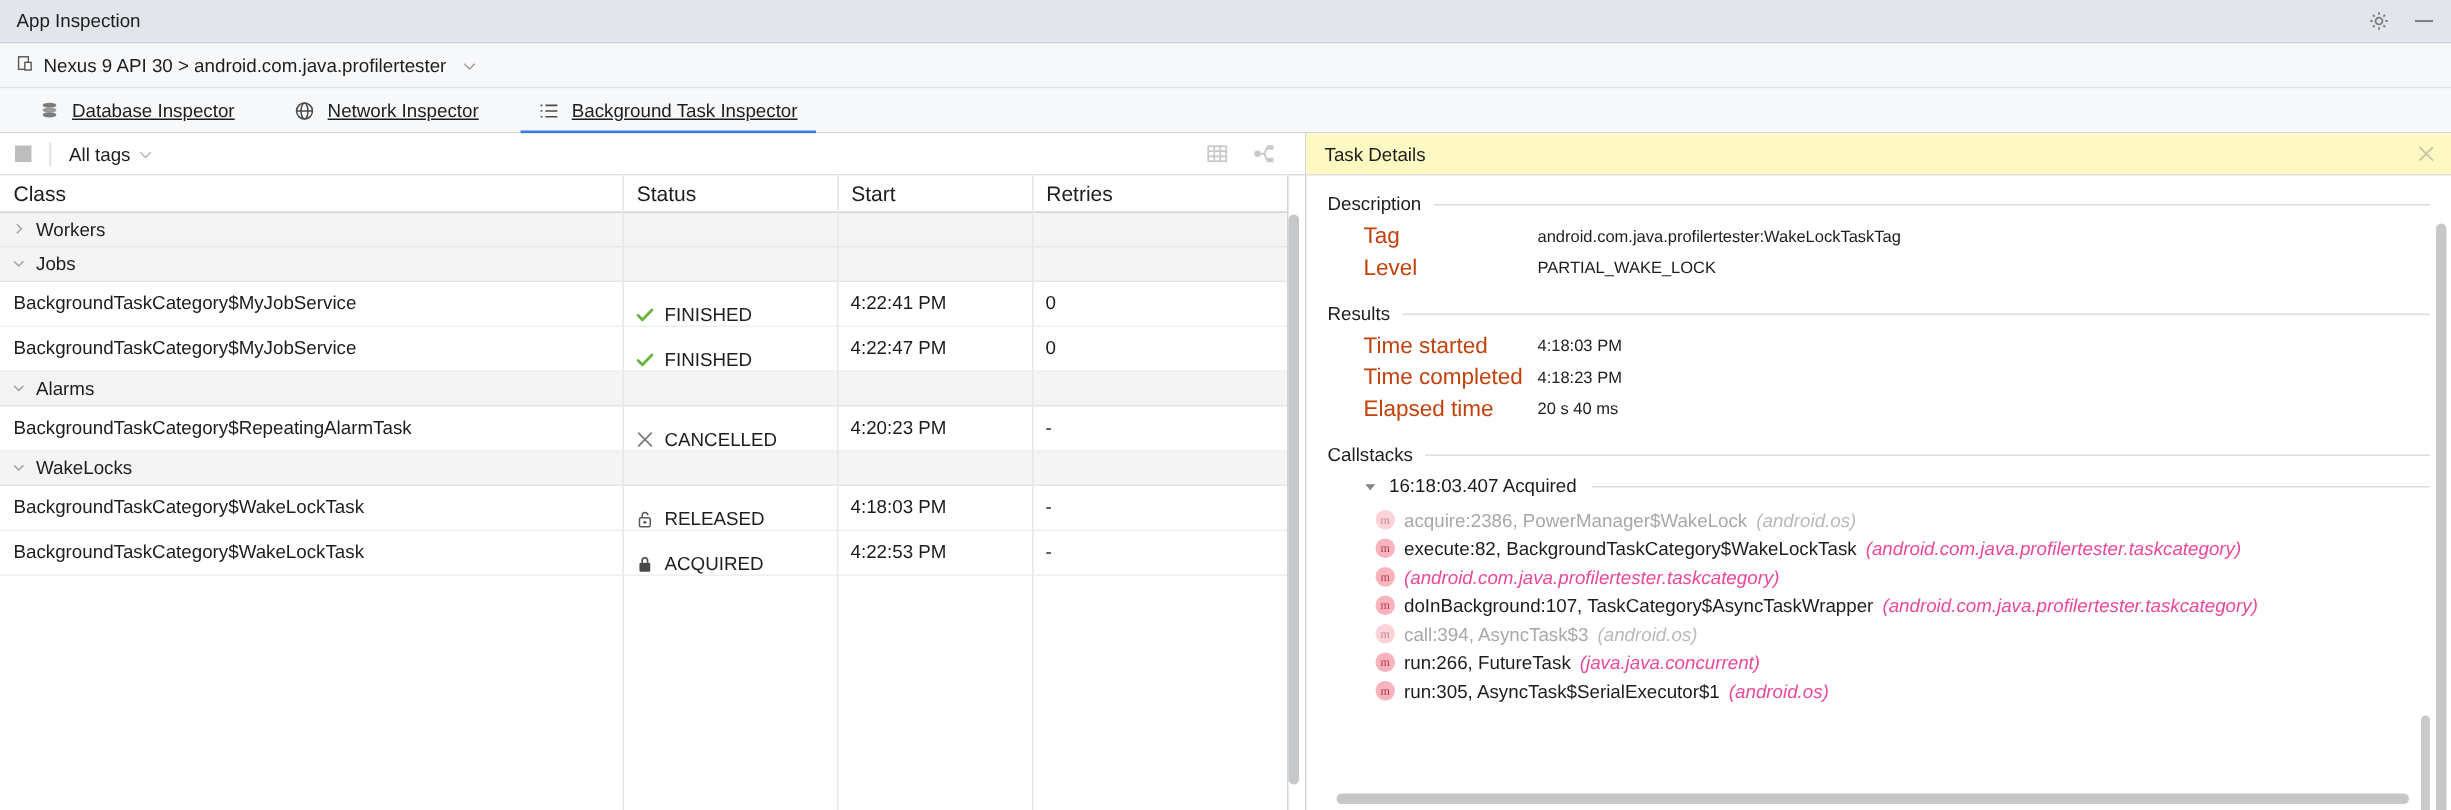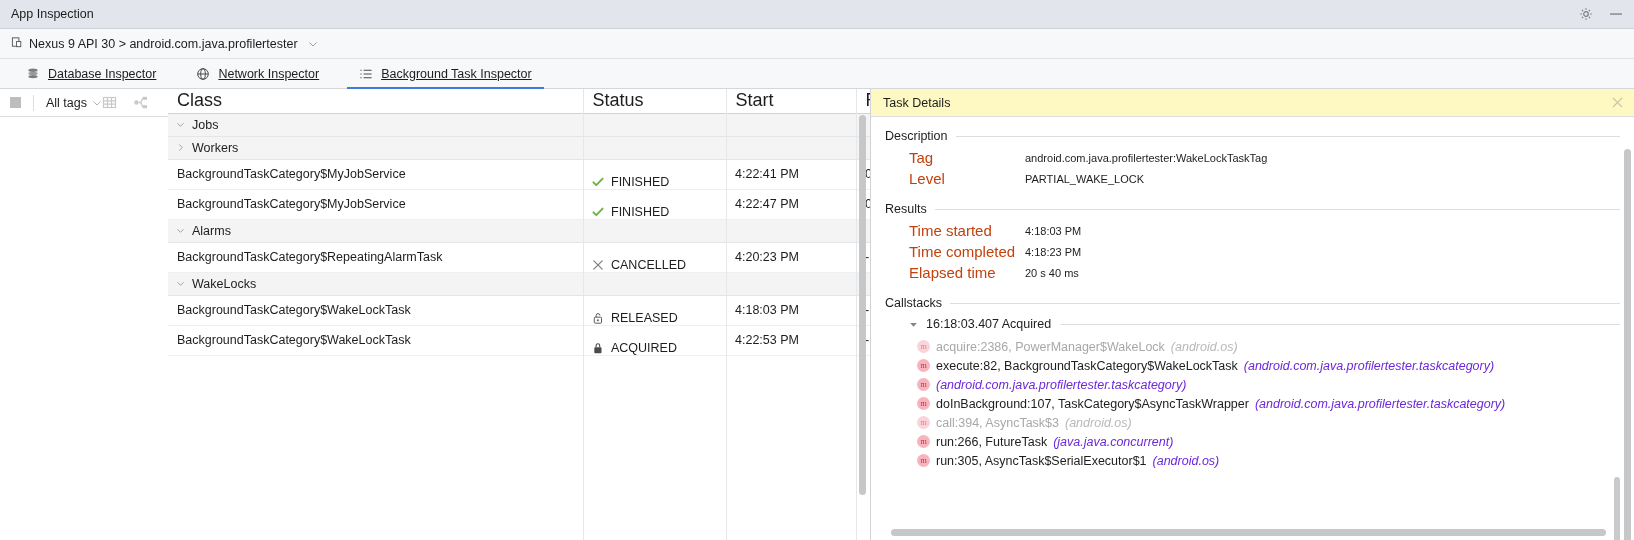--- a/index.html
+++ b/index.html
@@ -56,37 +56,37 @@
   .tab.active::after {
     content: ""; position: absolute; left: 0; right: 0; bottom: -1px;
     height: 2px; background: #3b7ddd;
   }
   .tab-ico { width: 14px; height: 14px; display: block; }
 
   
   .body-split { display: flex; height: 451px; }
 
   
-  .left-pane { width: 870px; display: flex; flex-direction: row; background: #fff; position: relative; }
+  .left-pane { width: 870px; display: flex; flex-direction: column; background: #fff; position: relative; }
   .filter-bar {
     height: 28px; display: flex; align-items: center;
     border-bottom: 1px solid #dcdde0;
     background: #ffffff; padding: 0 8px 0 10px;
   }
   .stop-sq { width: 11px; height: 11px; background: #bdbdbd; display: block; }
   .vsep { width: 1px; height: 16px; background: #dcdde0; margin: 0 12px; }
   .all-tags { display: flex; align-items: center; font-size: 12.5px; color: #1d1d1d; cursor: default; }
   .filter-right { margin-left: auto; display: flex; align-items: center; gap: 16px; padding-right: 12px; }
   .tool-ico { width: 15px; height: 15px; display: block; opacity: .8; }
 
   
   .table-wrap { flex: 1; position: relative; overflow: hidden; }
   table.tasks { width: 858px; border-collapse: collapse; table-layout: fixed; }
   table.tasks th {
-    font-weight: normal; text-align: left; font-size: 18px; color: #1d1d1d;
+    font-weight: normal; text-align: left; font-size: 14px; color: #1d1d1d;
     height: 24px; padding: 0 0 0 9px;
     border-bottom: 1px solid #d2d3d6;
     border-right: 1px solid #e2e3e6;
     background: #fff;
   }
   table.tasks th:last-child { border-right: none; }
   table.tasks td {
     height: 19px; font-size: 12.5px; color: #1d1d1d;
     padding: 0 0 0 9px; vertical-align: middle;
     border-bottom: 1px solid #eeeff1;
@@ -148,21 +148,21 @@
   .frame { display: flex; align-items: center; gap: 6px; height: 19px; padding-left: 32px; white-space: nowrap; }
   .mbadge {
     width: 13px; height: 13px; border-radius: 50%;
     background: #f9b3bd; color: #b03a4a;
     font-size: 8px; line-height: 13px; text-align: center;
     font-family: "Liberation Serif", serif; flex: 0 0 auto;
   }
   .frame.lib .mbadge { background: #fbd3d9; color: #c88b95; }
   .frame .sig { font-size: 12.5px; color: #1d1d1d; }
   .frame.lib .sig { color: #a8a8a8; }
-  .frame .pkg { font-size: 12.5px; color: #6d28d9; font-style: italic; }
+  .frame .pkg { font-size: 12.5px; color: #ec4899; font-style: italic; }
   .frame.lib .pkg { color: #b9b9b9; }
 
   
   .rvscroll-outer { position: absolute; right: 3px; top: 32px; width: 7px; height: 400px; background: #c6c7c9; border-radius: 4px; }
   .rvscroll-inner { position: absolute; right: 14px; top: 360px; width: 6px; height: 110px; background: #c9cacc; border-radius: 4px; }
   .rhscroll { position: absolute; left: 20px; right: 28px; bottom: 4px; height: 7px; background: #c6c7c9; border-radius: 4px; }
 </style>
 </head>
 <body>
 
@@ -276,33 +276,33 @@
             <th>Status</th>
             <th>Start</th>
             <th>Retries</th>
           </tr>
         </thead>
         <tbody>
             <tr class="group-row">
               <td colspan="4">
                 <div class="group-cell">
                   <svg class="grp-chev" viewBox="0 0 10 10">
-                    <path d="M1.6 3.6L5 7 8.4 3.6" fill="none" stroke="#6b6b6b" stroke-width="1.1"></path>
-                  </svg>
-                  <span>Jobs</span>
+                    <path d="M3.6 1.6L7 5 3.6 8.4" fill="none" stroke="#6b6b6b" stroke-width="1.1"></path>
+                  </svg>
+                  <span>Workers</span>
                 </div>
               </td>
             </tr>
             <tr class="group-row">
               <td colspan="4">
                 <div class="group-cell">
                   <svg class="grp-chev" viewBox="0 0 10 10">
-                    <path d="M3.6 1.6L7 5 3.6 8.4" fill="none" stroke="#6b6b6b" stroke-width="1.1"></path>
-                  </svg>
-                  <span>Workers</span>
+                    <path d="M1.6 3.6L5 7 8.4 3.6" fill="none" stroke="#6b6b6b" stroke-width="1.1"></path>
+                  </svg>
+                  <span>Jobs</span>
                 </div>
               </td>
             </tr>
             <tr>
               <td class="c-class">BackgroundTaskCategory$MyJobService</td>
               <td class="c-status">
                 <div class="st">
                   <svg class="st-ico" viewBox="0 0 12 12">
                     <path d="M1.4 6.3L4.3 9.2 10.6 2.6" fill="none" stroke="#6cb33f" stroke-width="1.9" stroke-linecap="round" stroke-linejoin="round"></path>
                   </svg>

